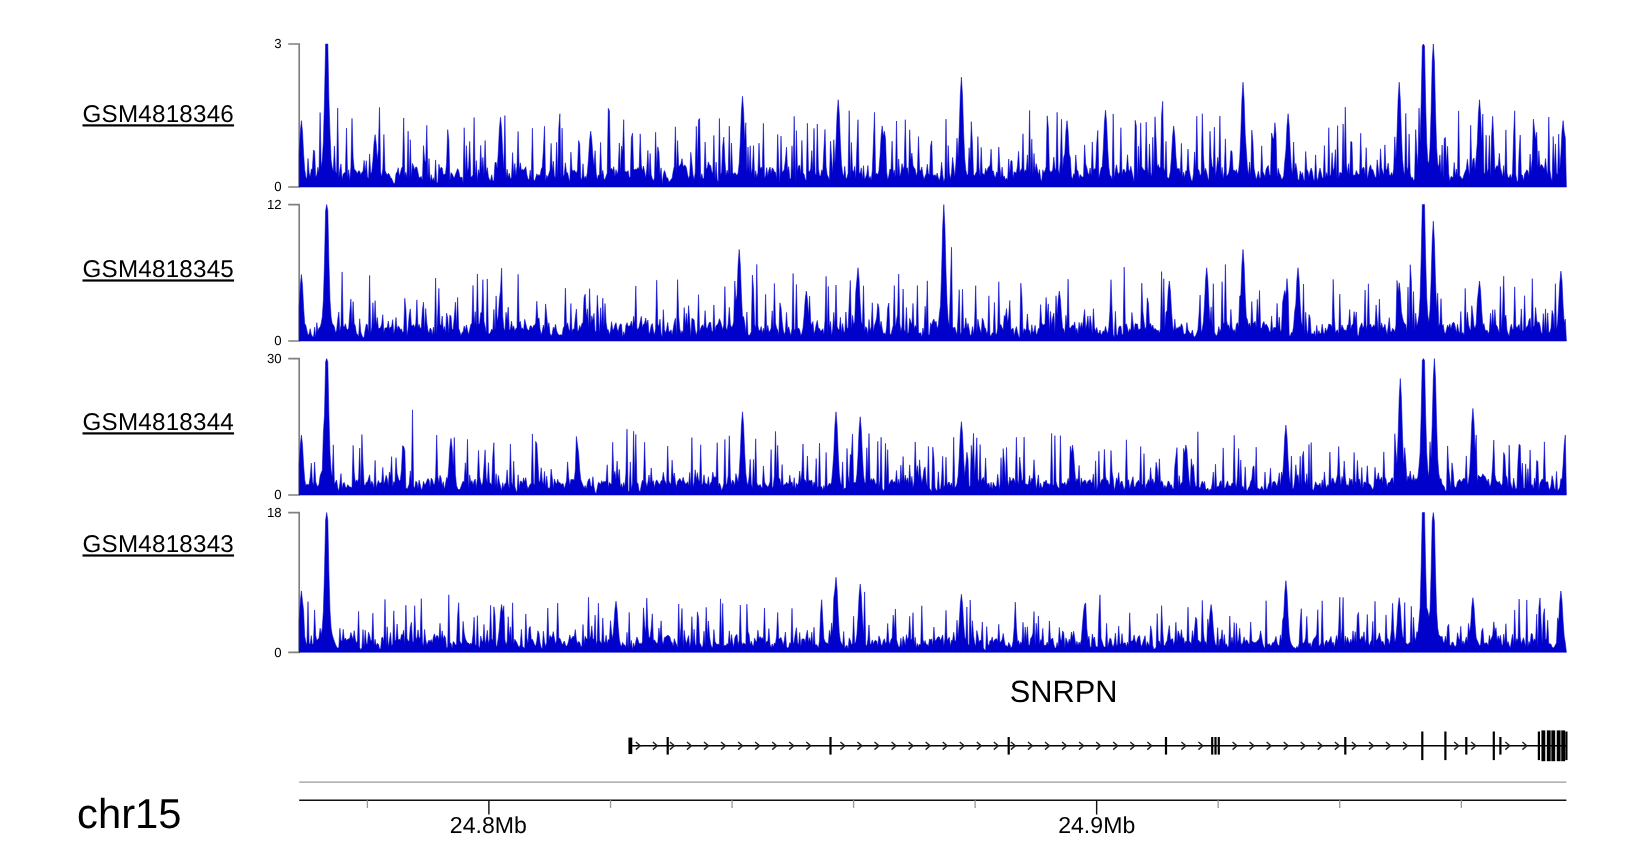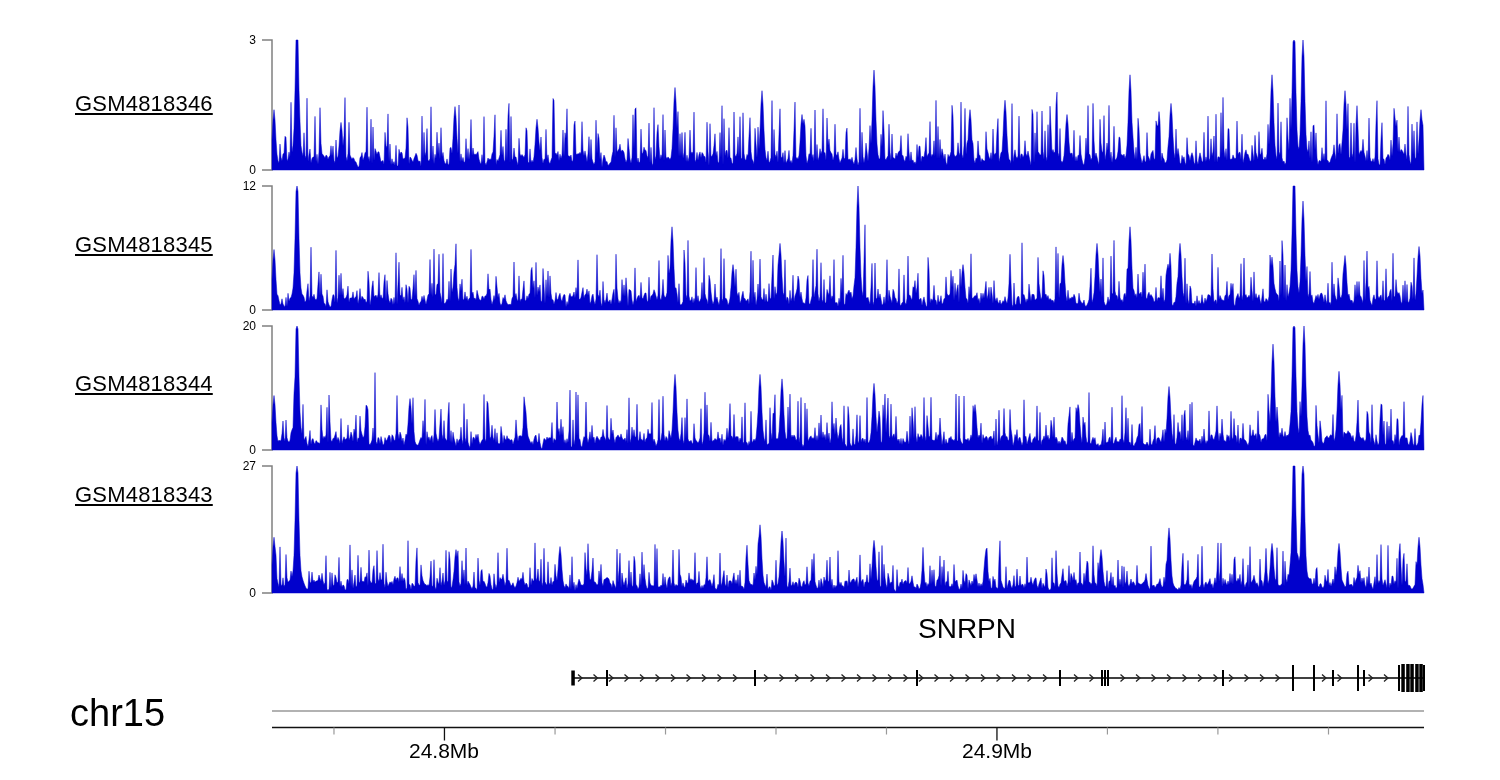--- a/index.html
+++ b/index.html
@@ -2,21 +2,21 @@
 <html><head>
 <meta charset="utf-8">
 <style>
   html,body{margin:0;padding:0;background:#fff;}
   .stage{position:relative;width:1500px;height:780px;background:#fff;overflow:hidden;
          font-family:"Liberation Sans", sans-serif;color:#000;}
   #plot-svg{position:absolute;left:0;top:0;}
   .gsm-label{position:absolute;left:75px;width:170px;font-size:22px;letter-spacing:.2px;text-decoration:underline;}
   .ylab{position:absolute;left:200px;width:56px;text-align:right;font-size:12px;line-height:14px;}
   .gene-name{position:absolute;left:967px;top:613px;transform:translateX(-50%);font-size:28px;text-align:center;}
-  .chrom{position:absolute;left:70px;top:692px;font-size:38px;}
+  .chrom{position:absolute;left:70px;top:720px;font-size:38px;}
   .mb-label{position:absolute;top:739px;transform:translateX(-50%);font-size:21px;}
   .mb1{left:444px;} .mb2{left:997px;text-align:center;}
 </style>
 </head>
 <body>
 
 <div class="stage">
 
   <svg id="plot-svg" width="1500" height="780">
       <path d="M262,40H272V170H262" stroke="#808080" stroke-width="1.5" fill="none"></path>
@@ -112,23 +112,23 @@
 
   <div class="gsm-label" style="top:91px">GSM4818346</div>
   <div class="gsm-label" style="top:232px">GSM4818345</div>
   <div class="gsm-label" style="top:371px">GSM4818344</div>
   <div class="gsm-label" style="top:482px">GSM4818343</div>
 
   <div class="ylab" style="top:33px">3</div>
   <div class="ylab" style="top:163px">0</div>
   <div class="ylab" style="top:179px">12</div>
   <div class="ylab" style="top:303px">0</div>
-  <div class="ylab" style="top:319px">20</div>
+  <div class="ylab" style="top:319px">30</div>
   <div class="ylab" style="top:443px">0</div>
-  <div class="ylab" style="top:459px">27</div>
+  <div class="ylab" style="top:459px">18</div>
   <div class="ylab" style="top:586px">0</div>
 
   <div class="gene-name">SNRPN</div>
   <div class="chrom">chr15</div>
   <div class="mb-label mb1">24.8Mb</div>
   <div class="mb-label mb2">24.9Mb</div>
 
 </div>
 
 </body></html>

